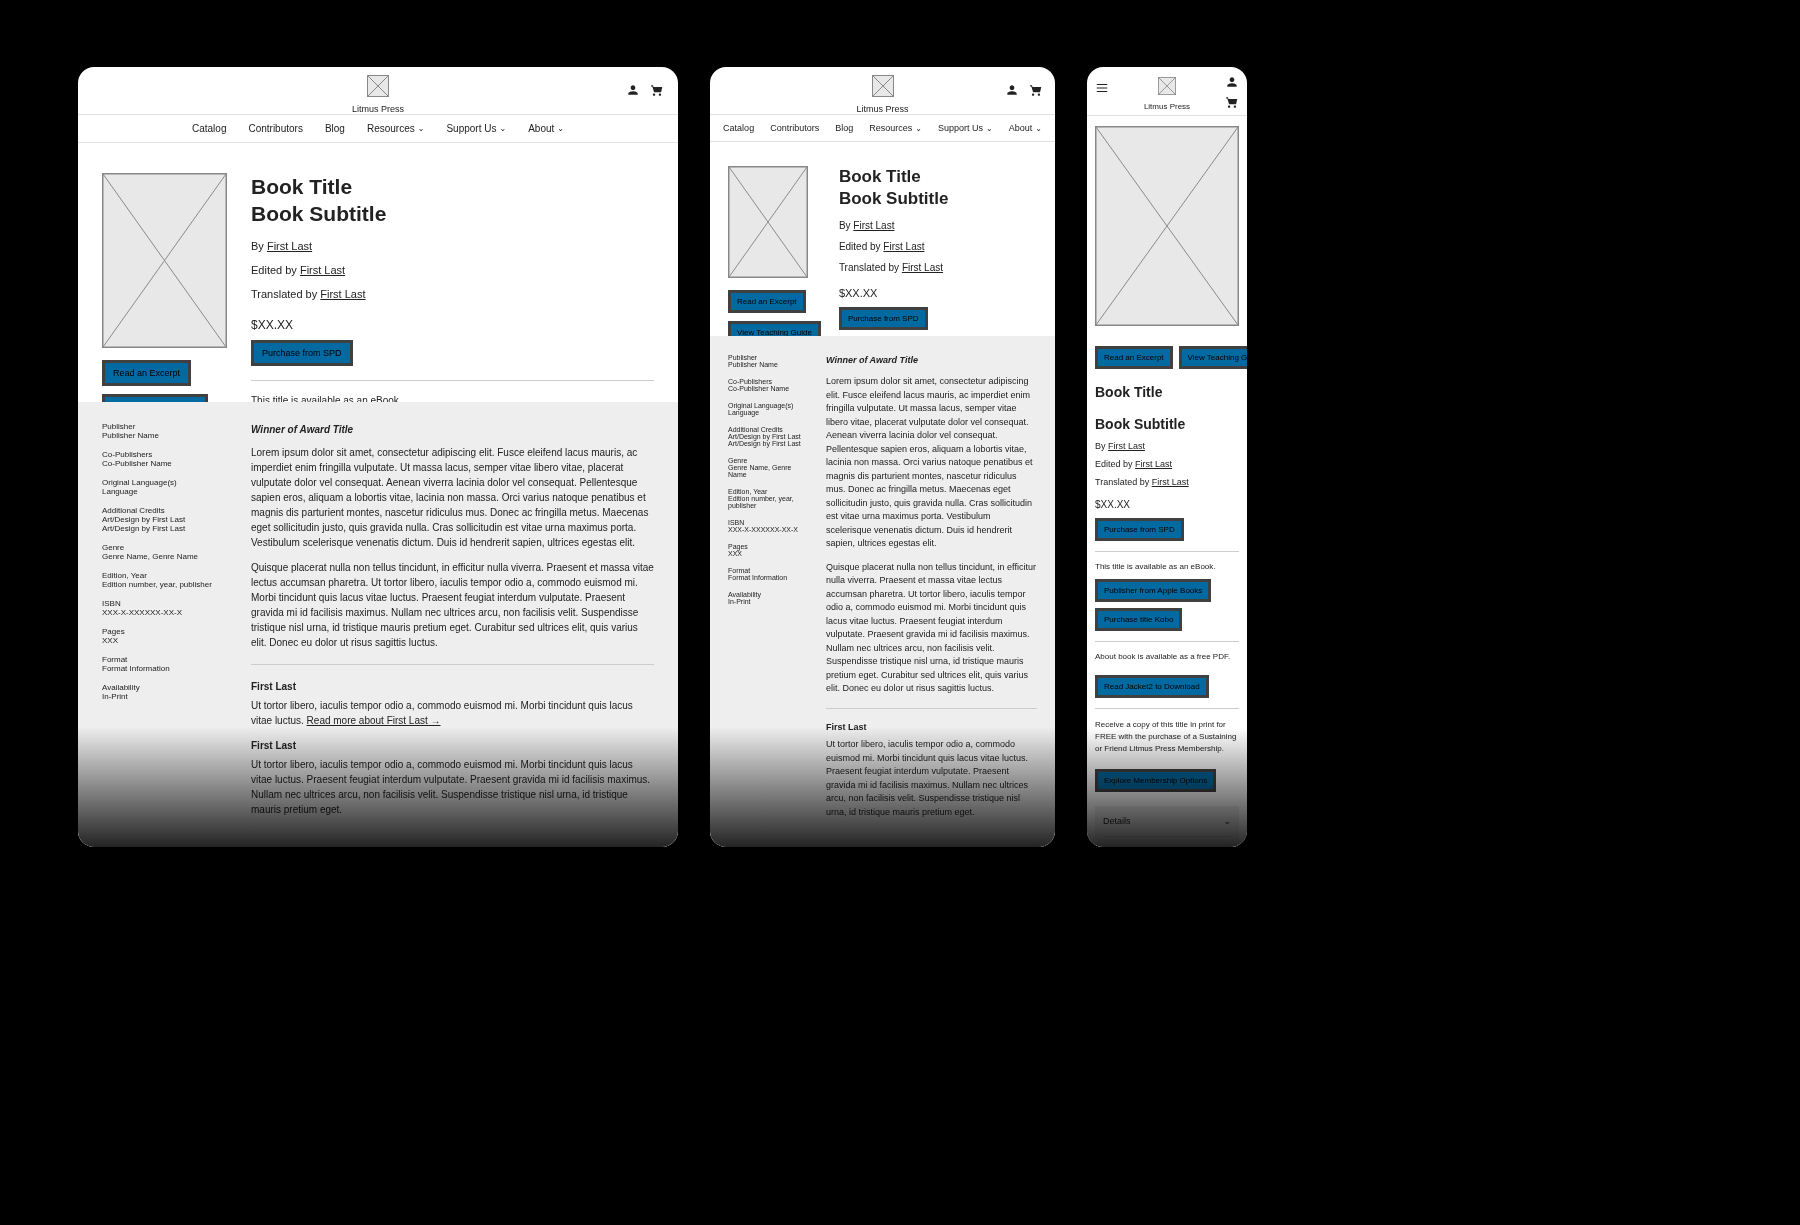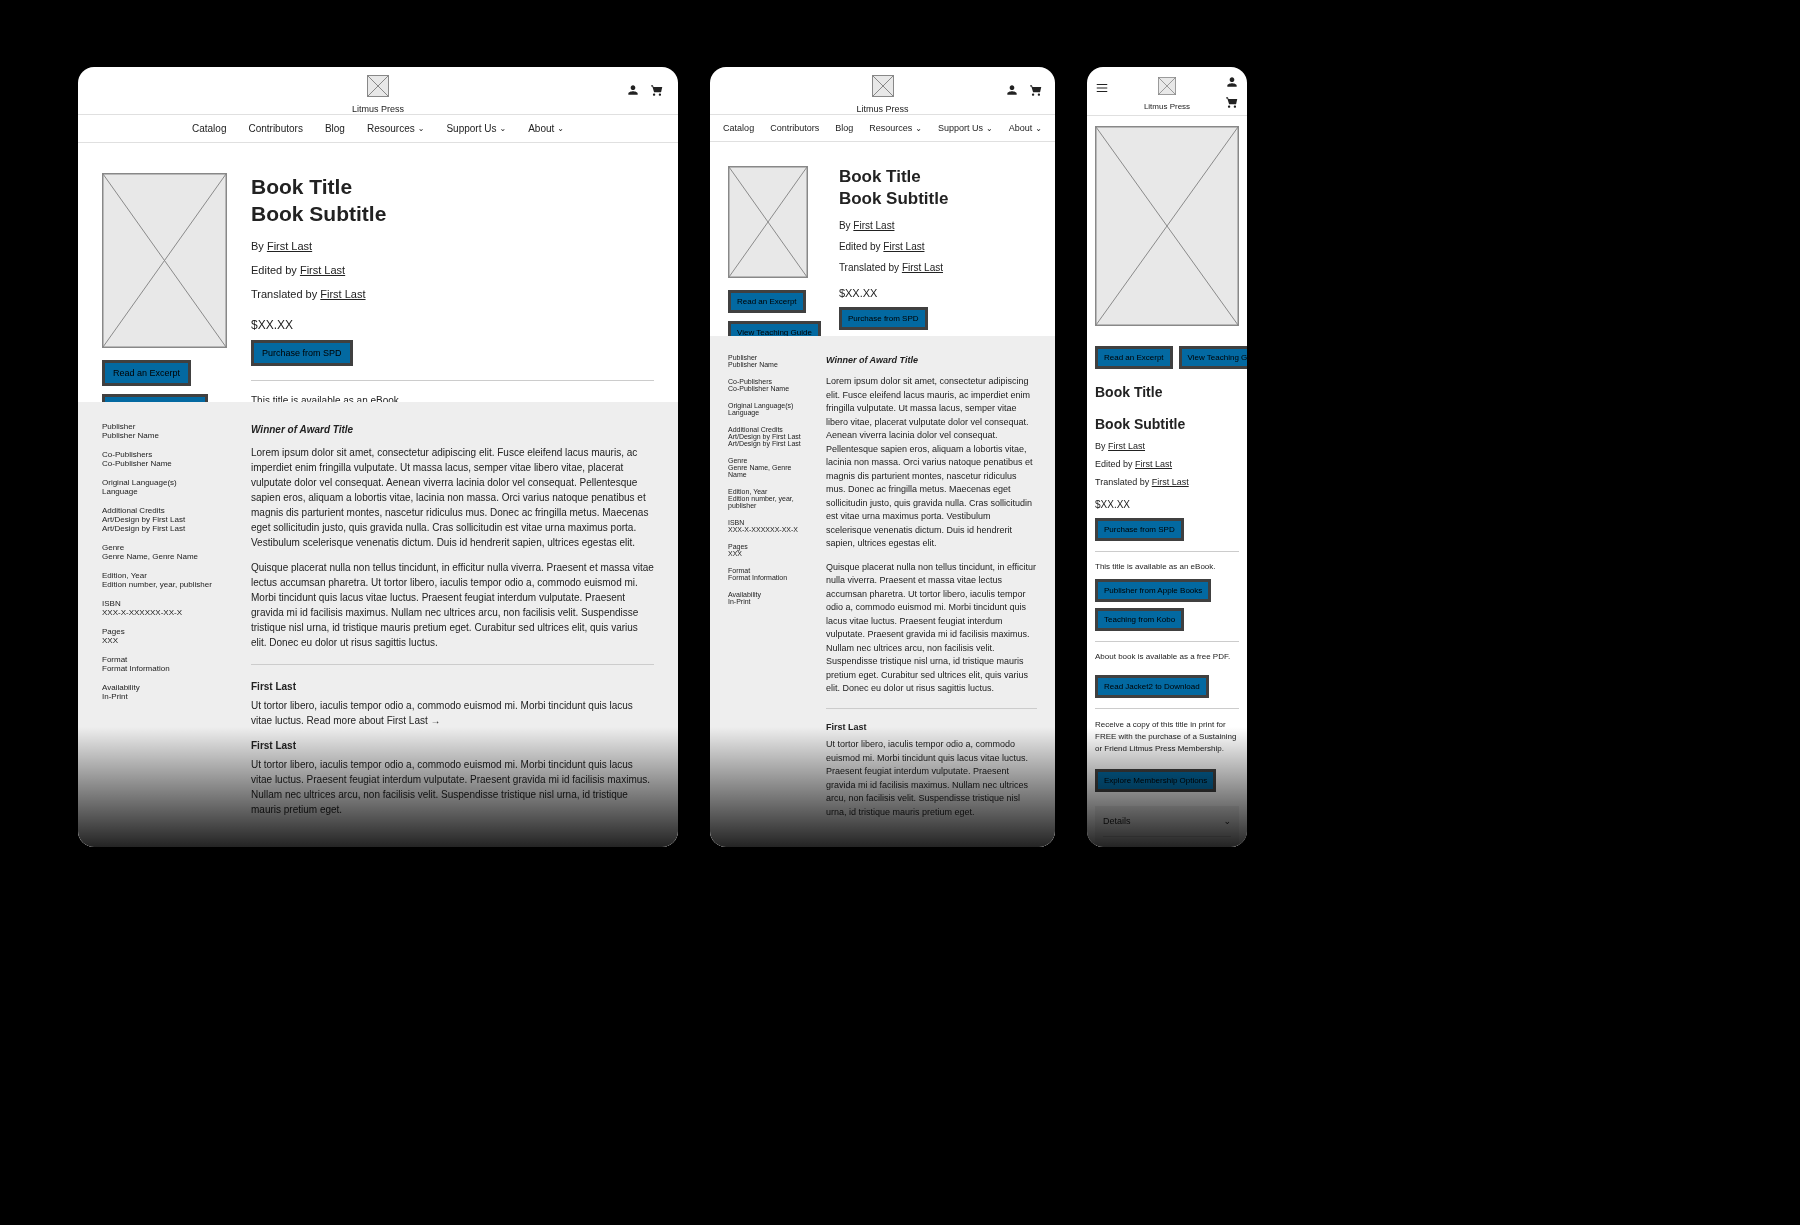--- a/index.html
+++ b/index.html
@@ -61,21 +61,21 @@
 .meta-block{margin-bottom:10px}
 .meta-label{font-size:8px;color:#222}
 .meta-value{font-size:8px;font-weight:normal;color:#222}
 .f2 .meta-label{font-size:7px}
 .f2 .meta-value{font-size:7px}
 .desc{flex:1;font-size:10px;color:#222;line-height:1.5}
 .f2 .desc{font-size:9px}
 .award{font-style:italic;font-weight:bold;margin-bottom:8px}
 .desc p{margin-bottom:10px}
 .author-name{font-weight:bold;margin-bottom:4px}
-.readmore{}
+.readmore{text-decoration:underline}
 
 .fade{position:absolute;left:0;right:0;bottom:0;height:120px;background:linear-gradient(to bottom,rgba(0,0,0,0) 0%,rgba(0,0,0,0.85) 100%);pointer-events:none}
 
 
 .f3 .m-content{padding:10px 8px;overflow:hidden;flex:1}
 .f3 .cover{width:144px;height:200px;margin:0 auto}
 .f3 .btn{font-size:8px;padding:4px 6px}
 .f3 .m-btns{display:flex;gap:6px;margin-top:8px}
 .f3 .title{font-size:14px;margin-top:14px}
 .f3 .byline{font-size:9px;margin-top:8px}
@@ -390,21 +390,21 @@
     <div class="byline"><span>Translated by </span><span class="lnk">First Last</span></div>
     <div class="price">$XX.XX</div>
     <div class="btn-row">
         <span class="btn">Purchase from SPD</span>
       </div>
     <div class="hr"></div>
     <div class="sect">
       <div class="sect-label">This title is available as an eBook.</div>
       <div class="btn-stack">
         <span class="btn">Publisher from Apple Books</span>
-        <span class="btn" style="margin-top:6px">Teaching from Kobo</span>
+        <span class="btn" style="margin-top:6px">Purchase title Kobo</span>
       </div>
     </div>
     <div class="hr"></div>
     <div class="sect">
       <div class="sect-label">About book is available as a free PDF.</div>
       <div class="btn-row">
           <span class="btn">Read Jacket2 to Download</span>
         </div>
     </div>
     <div class="hr"></div>

